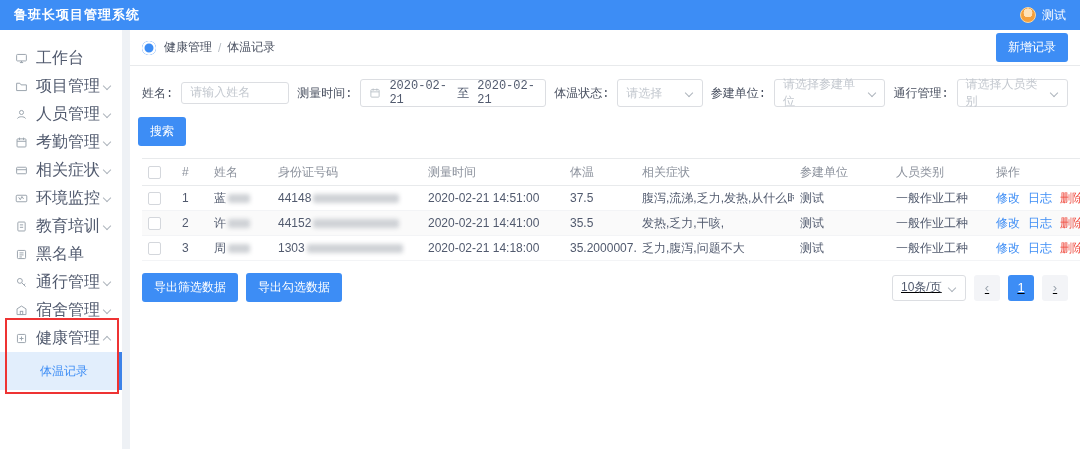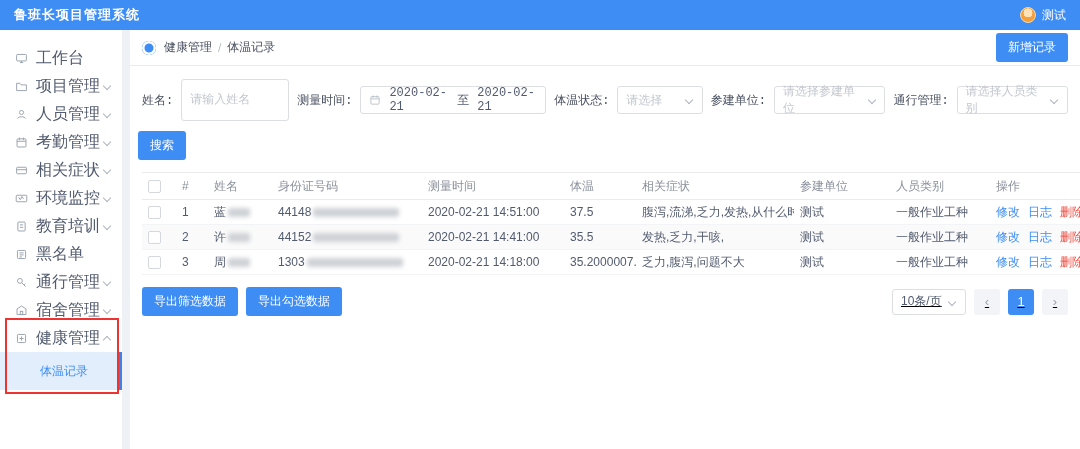--- a/index.html
+++ b/index.html
@@ -32,21 +32,21 @@
   .crumb-bar { height:36px; display:flex; align-items:center; padding:0 12px; border-bottom:1px solid #e8eaec; flex:0 0 auto; }
   .radio-icon { width:14px; height:14px; border-radius:50%; background:#3d8df5; box-shadow:inset 0 0 0 2.5px #fff, inset 0 0 0 7px #3d8df5; margin-right:8px; flex:0 0 auto; }
   .crumb-bar .crumb-txt { font-size:12px; color:#495060; }
   .crumb-bar .sep { color:#b9bfc6; margin:0 6px; font-size:12px; }
   .btn { background:#3d8df5; color:#fff; border:none; font-size:12px; padding:6px 12px; border-radius:3px; cursor:pointer; font-family:inherit; }
   .crumb-bar .btn { margin-left:auto; }
 
   .filter-bar { display:flex; align-items:center; gap:8px; padding:13px 12px 0 12px; font-size:12px; color:#495060; flex-wrap:nowrap;font-family:Liberation Mono, monospace; }
   .f-label { white-space:nowrap; }
   .box { height:28px; border:1px solid #dcdee2; border-radius:3px; background:#fff; display:flex; align-items:center; font-size:12px; }
-  input.txt { height:42px; border:1px solid #dcdee2; border-radius:3px; padding:0 8px; font-size:12px; width:108px; color:#515a6e; font-family:inherit; }
+  input.txt { height:22px; border:1px solid #dcdee2; border-radius:3px; padding:0 8px; font-size:12px; width:108px; color:#515a6e; font-family:inherit; }
   input.txt::placeholder { color:#c3c8cf; }
   .date-box { width:212px; padding:0 8px; gap:8px; color:#515a6e; }
   .date-box .cal { color:#b9bfc6; display:inline-flex; }
   .date-box .cal svg { width:12px; height:12px; stroke:#b9bfc6; fill:none; stroke-width:1.2; }
   .sel { justify-content:space-between; padding:0 8px; color:#c3c8cf; cursor:pointer; }
   .sel .chev { margin-left:6px; }
   .sel-temp { width:96px; } .sel-unit { width:126px; } .sel-cat { width:126px; }
 
   .search-row { padding:10px 12px 12px 8px; }
 

